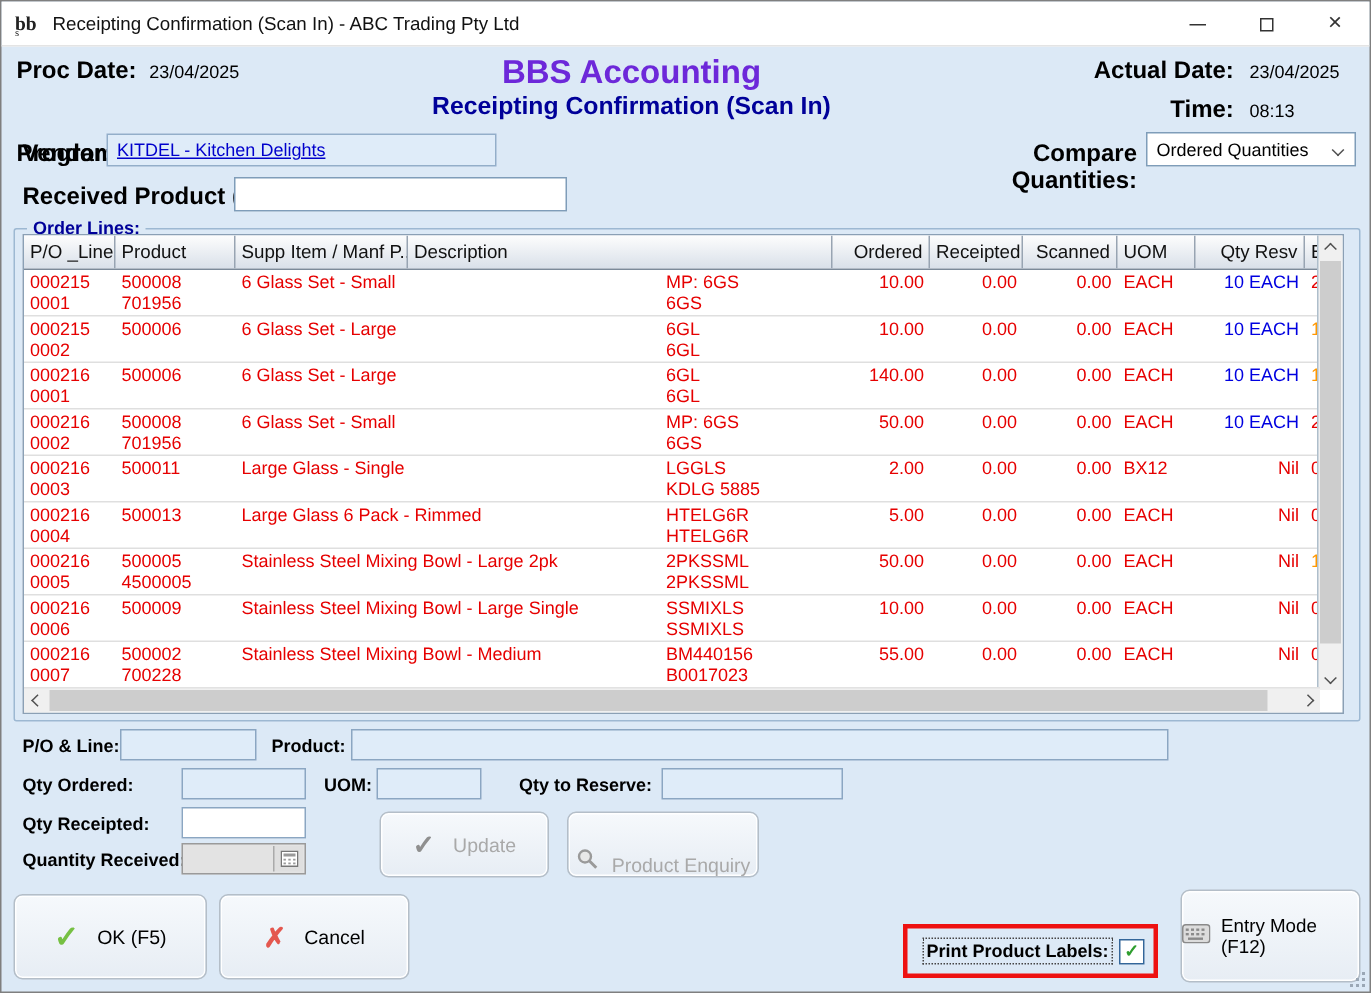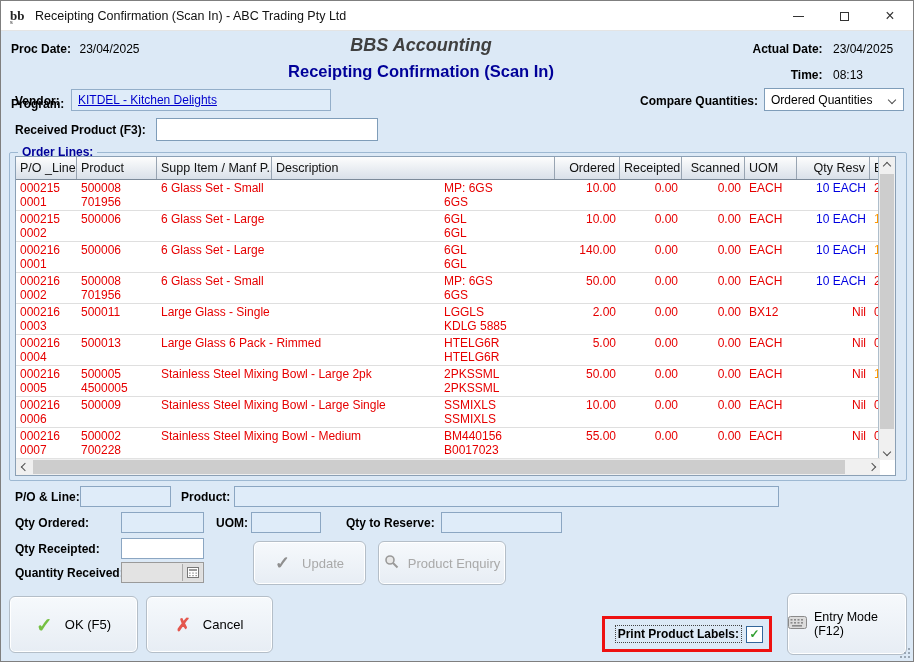--- a/index.html
+++ b/index.html
@@ -13,26 +13,26 @@
   
   .titlebar { position:absolute; left:0; top:0; width:100%; height:30px; background:#ffffff; display:flex; align-items:center; border-bottom:1px solid #e4e4e4; }
   .app-icon { margin-left:8px; width:20px; height:18px; display:flex; align-items:center; justify-content:center; }
   .titlebar-text { margin-left:6px; font-size:12.5px; color:#111; }
   .win-controls { position:absolute; right:0; top:0; height:30px; display:flex; }
   .win-btn { width:46px; height:30px; display:flex; align-items:center; justify-content:center; color:#333; font-size:14px; cursor:default; }
   .win-btn .minus { width:11px; height:0; border-top:1px solid #333; display:block; }
   .win-btn .square { width:9px; height:9px; border:1px solid #333; display:block; }
   .win-btn.close { font-size:16px; font-weight:400; }
   
-  .lbl { font-weight:bold; font-size:12px; color:#000; }
+  .lbl { font-weight:bold; font-size:16px; color:#000; }
   .val { font-size:12px; color:#000; }
   .hdr-left-1 { position:absolute; left:10px; top:38px; }
   .hdr-left-2 { position:absolute; left:10px; top:63px;margin-top:30px; }
   .hdr-left-1 .val, .hdr-left-2 .val { margin-left:4px; }
-  .page-title { position:absolute; left:190px; top:34px; width:460px; text-align:center; font-size:18px; font-weight:bold; color:#404040;font-style:italic; }
+  .page-title { position:absolute; left:190px; top:34px; width:460px; text-align:center; font-size:22px; font-weight:bold; color:#6d28d9; }
   .page-subtitle { position:absolute; left:190px; top:61px; width:460px; text-align:center; font-size:16.5px; font-weight:bold; color:#000099; }
   .hdr-right-1 { position:absolute; right:10px; top:38px; text-align:right; }
   .hdr-right-2 { position:absolute; right:10px; top:64px; text-align:right; }
   .hdr-right-1 .val, .hdr-right-2 .val { display:inline-block; width:70px; text-align:left; margin-left:6px; }
   
   .vendor-label { position:absolute; left:14px; top:93px; }
   .display-box { position:absolute; height:22px; border:1px solid #93aec9; background:#dfecf9; font-size:12px; display:flex; align-items:center; padding:0 6px; }
   .vendor-box { left:70px; top:88px; width:260px; }
   .vendor-link { color:#0000cc; text-decoration:underline; cursor:pointer; }
   .invoice-box { left:340px; top:88px; width:262px; }
@@ -326,21 +326,21 @@
             <rect x="8.4" y="8" width="1.6" height="1.2"></rect>
         </g>
       </svg>
     </span>
   </div>
 
   <div class="btn disabled" style="left:252px; top:540px; width:113px; height:44px;">
     <span class="ico gray-check">✓</span>
     <span>Update</span>
   </div>
-  <div class="btn disabled" style="left:377px; top:540px; width:128px; height:44px;">
+  <div class="btn disabled" style="left:377px; top:540px; width:128px; height:44px;align-items:flex-end;">
     <span class="ico" style="margin-right:8px;">
       <svg width="16" height="16" viewBox="0 0 16 16">
         <circle cx="6" cy="6" r="4" fill="#e8e8e8" stroke="#9a9a9a" stroke-width="1.6"></circle>
         <line x1="9" y1="9" x2="13.5" y2="13.5" stroke="#9a9a9a" stroke-width="2"></line>
       </svg>
     </span>
     <span>Product Enquiry</span>
   </div>
 
   <div class="btn" style="left:8px; top:595px; width:129px; height:57px;">

